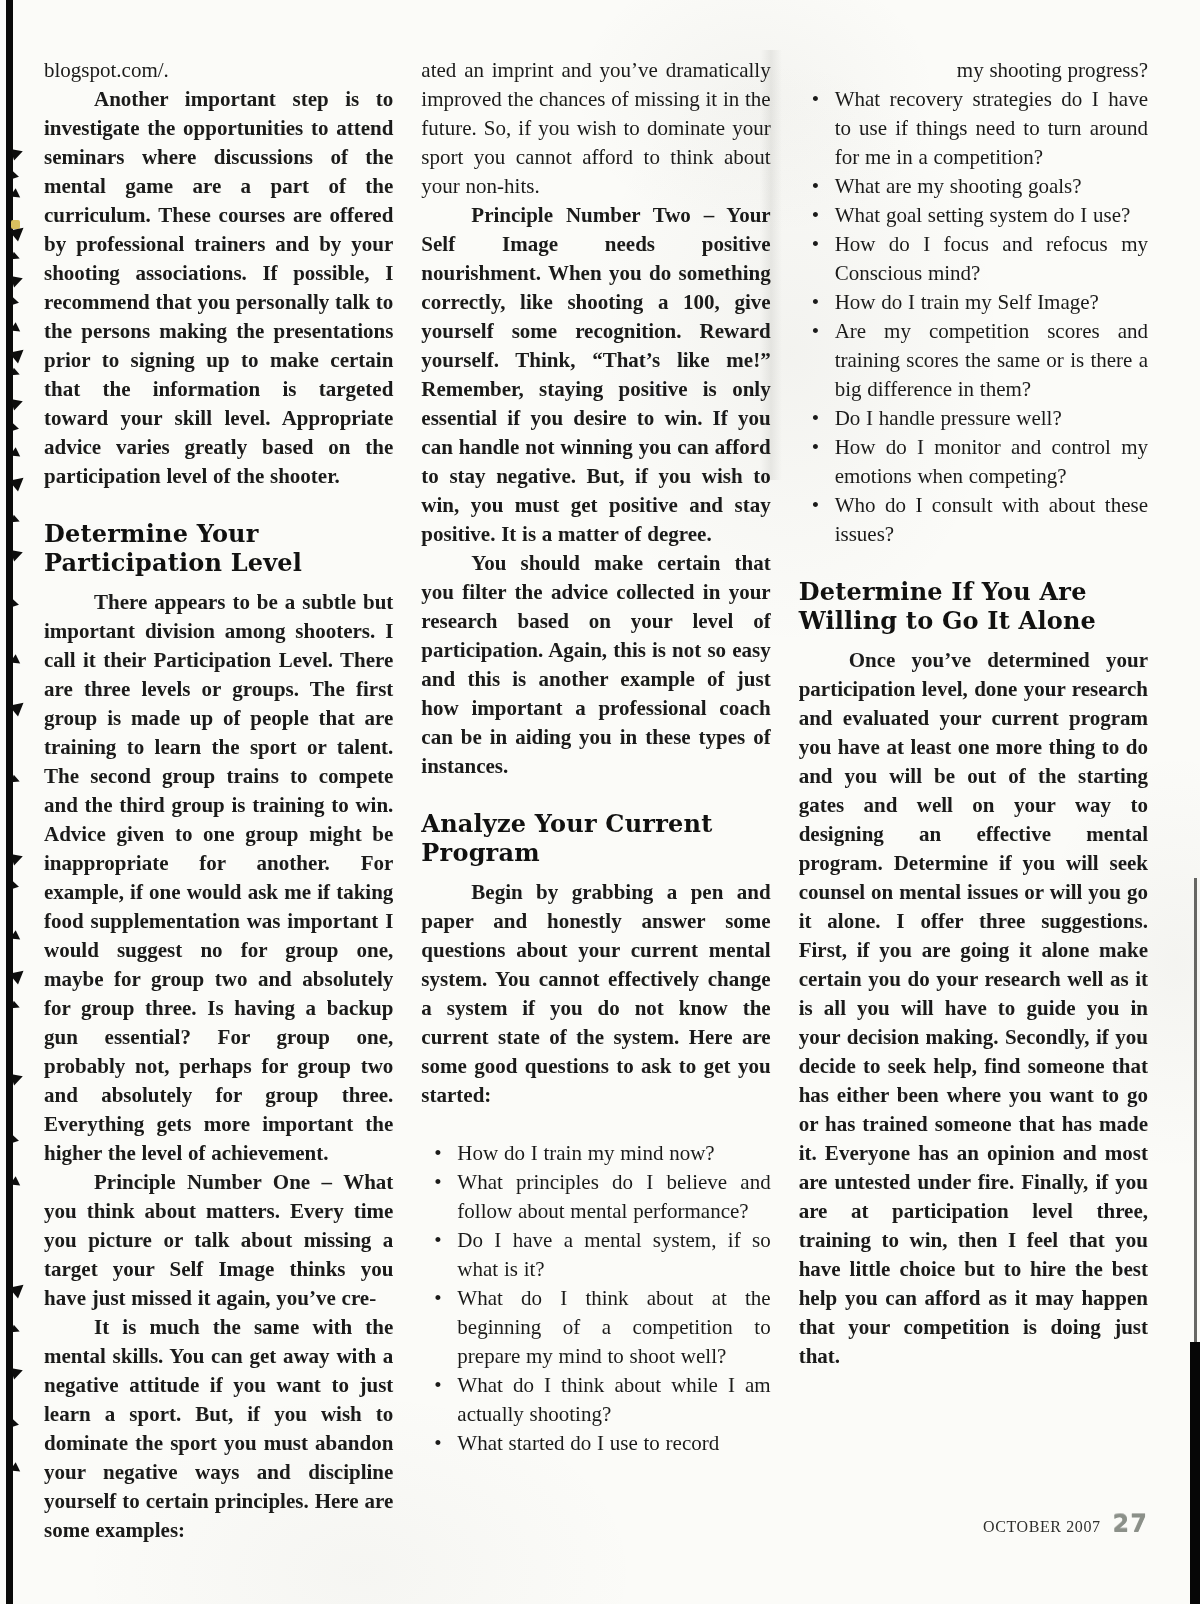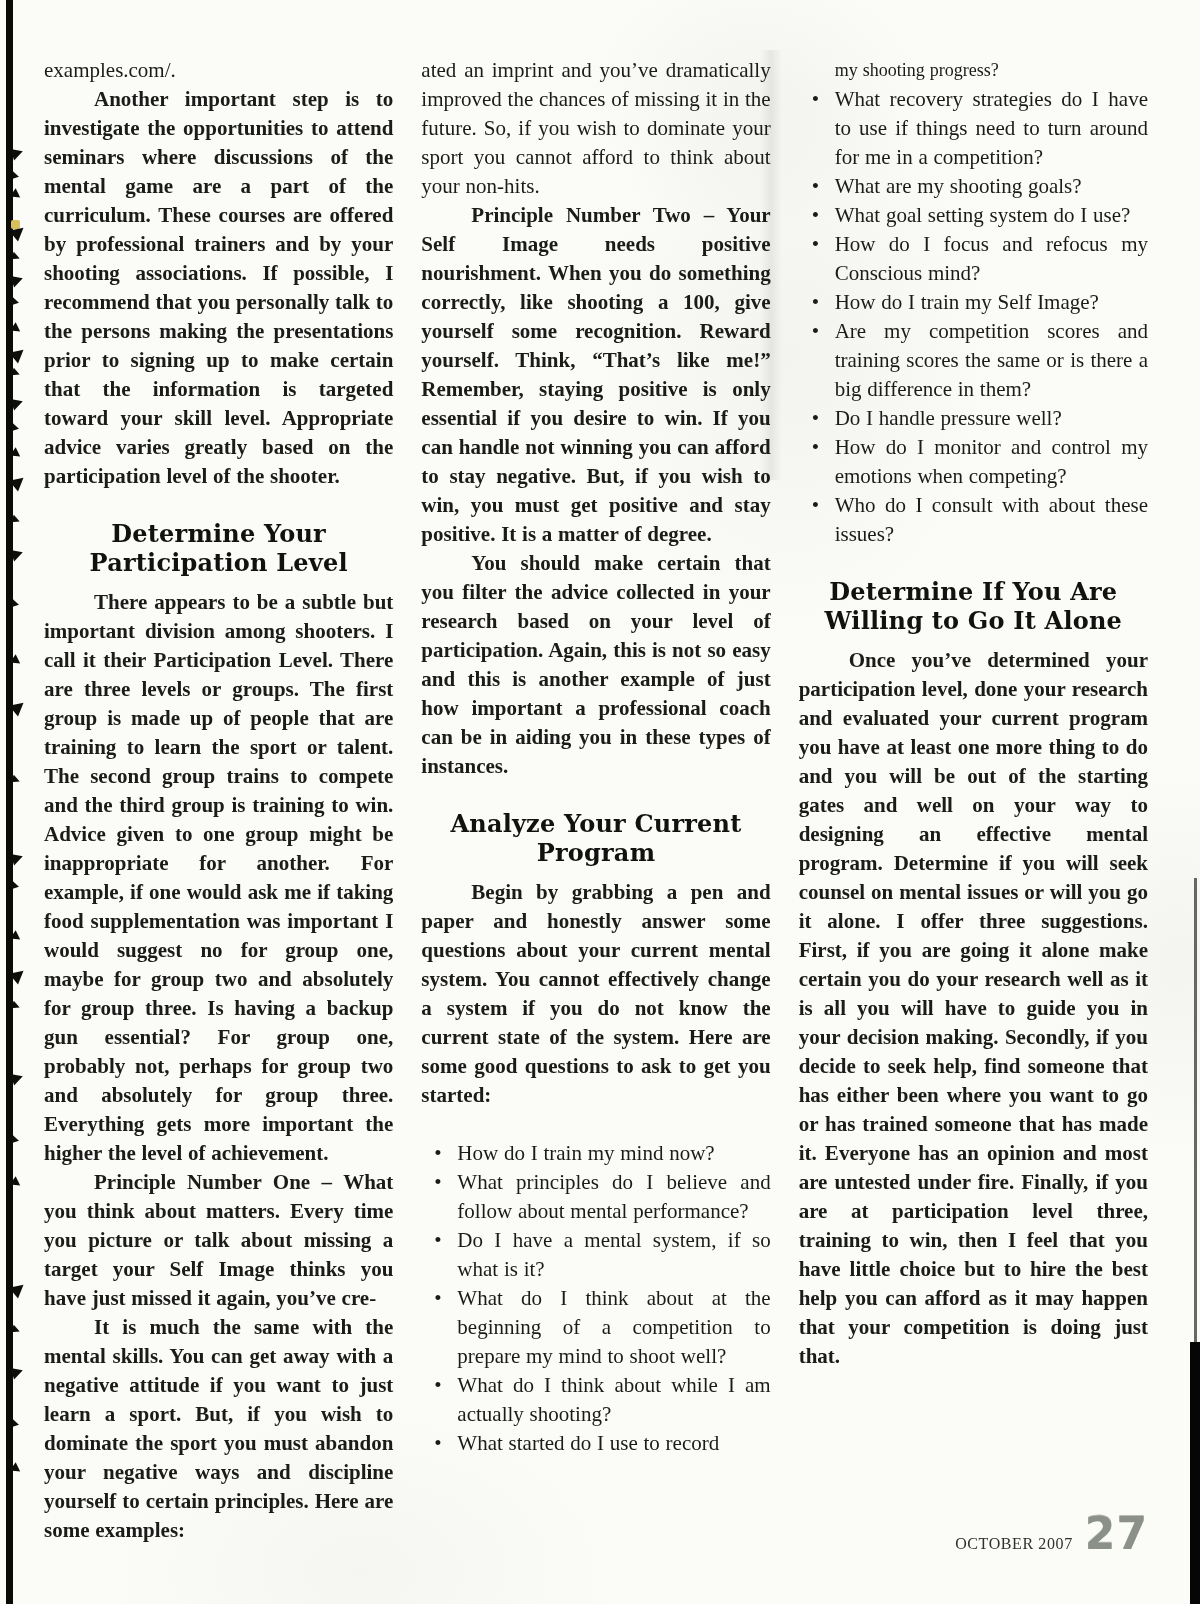--- a/index.html
+++ b/index.html
@@ -38,45 +38,45 @@
   .col{flex:1 1 0;min-width:0;}
 
   .para{
     font-size:21px;line-height:29px;text-align:justify;margin:0;
     word-spacing:0.5px;
   }
   .para.indent{text-indent:50px;font-weight:bold;}
   .heading{
     font-family:"DejaVu Serif","Liberation Serif",serif;
     font-weight:700;font-size:24px;line-height:29px;color:#111110;
-    margin:28px 0 11px 0;text-align:center;letter-spacing:0.2px;
+    margin:28px 0 11px 0;text-align:left;letter-spacing:0.2px;
   }
   .bullets{margin:0;padding:0;}
   .para + .bullets{margin-top:29px;}
   .bullet-item{
     position:relative;font-size:21px;line-height:29px;text-align:justify;
     padding-left:36px;word-spacing:0.5px;
   }
   .bullet-item::before{
     content:"\2022";position:absolute;left:13px;top:0;font-size:21px;color:#1b1b1a;
   }
   .bullet-cont{
-    font-size:18px;line-height:29px;padding-left:36px;text-align:left;word-spacing:0.5px;
+    font-size:21px;line-height:29px;padding-left:36px;text-align:right;word-spacing:0.5px;
   }
 
   .footer{
     position:absolute;right:52px;top:1512px;
     display:flex;align-items:baseline;gap:12px;
   }
   .issue{
     font-family:"Liberation Serif",serif;font-size:16px;color:#2f2f2c;letter-spacing:0.6px;
   }
   .pagenum{
     font-family:"DejaVu Sans","Liberation Sans",sans-serif;
-    font-weight:800;font-size:44px;line-height:1;color:#8b9089;letter-spacing:1px;
+    font-weight:800;font-size:24px;line-height:1;color:#8b9089;letter-spacing:1px;
     text-shadow:0 -1px 0 rgba(60,65,58,0.35);
   }
 </style>
 </head>
 <body>
 
 <div class="page">
 
   <div class="left-edge" id="left-edge">
     <span class="speck" style="top:220px"></span>
@@ -113,21 +113,21 @@
       <i class="tick" style="top: 1366px; border-left-width: 11px; border-top-width: 6px; border-bottom-width: 6px; transform: rotate(-18deg);"></i>
       <i class="tick" style="top: 1420px; border-left-width: 7px; border-top-width: 4px; border-bottom-width: 4px; transform: rotate(12deg);"></i>
       <i class="tick" style="top: 1464px; border-left-width: 9px; border-top-width: 5px; border-bottom-width: 5px; transform: rotate(35deg);"></i>
     </div>
 
   <div class="right-line"></div>
   <div class="right-bar"></div>
 
   <div class="columns">
     <div class="col">
-        <div class="para">examples.com/.</div>
+        <div class="para">blogspot.com/.</div>
         <div class="para indent">Another important step is to investigate the opportunities to attend seminars where discussions of the mental game are a part of the curriculum. These courses are offered by professional trainers and by your shooting associations. If possible, I recommend that you personally talk to the persons making the presentations prior to signing up to make certain that the information is targeted toward your skill level. Appropriate advice varies greatly based on the participation level of the shooter.</div>
         <div class="heading">Determine Your Participation Level</div>
         <div class="para indent">There appears to be a subtle but important division among shooters. I call it their Participation Level. There are three levels or groups. The first group is made up of people that are training to learn the sport or talent. The second group trains to compete and the third group is training to win. Advice given to one group might be inappropriate for another. For example, if one would ask me if taking food supplementation was important I would suggest no for group one, maybe for group two and absolutely for group three. Is having a backup gun essential? For group one, probably not, perhaps for group two and absolutely for group three. Everything gets more important the higher the level of achievement.</div>
         <div class="para indent">Principle Number One – What you think about matters. Every time you picture or talk about missing a target your Self Image thinks you have just missed it again, you’ve cre-</div>
         <div class="para indent">It is much the same with the mental skills. You can get away with a negative attitude if you want to just learn a sport. But, if you wish to dominate the sport you must abandon your negative ways and discipline yourself to certain principles. Here are some examples:</div>
       </div>
     <div class="col">
         <div class="para">ated an imprint and you’ve dramatically improved the chances of missing it in the future. So, if you wish to dominate your sport you cannot afford to think about your non-hits.</div>
         <div class="para indent">Principle Number Two – Your Self Image needs positive nourishment. When you do something correctly, like shooting a 100, give yourself some recognition. Reward yourself. Think, “That’s like me!” Remember, staying positive is only essential if you desire to win. If you can handle not winning you can afford to stay negative. But, if you wish to win, you must get positive and stay positive. It is a matter of degree.</div>
         <div class="para indent">You should make certain that you filter the advice collected in your research based on your level of participation. Again, this is not so easy and this is another example of just how important a professional coach can be in aiding you in these types of instances.</div>

